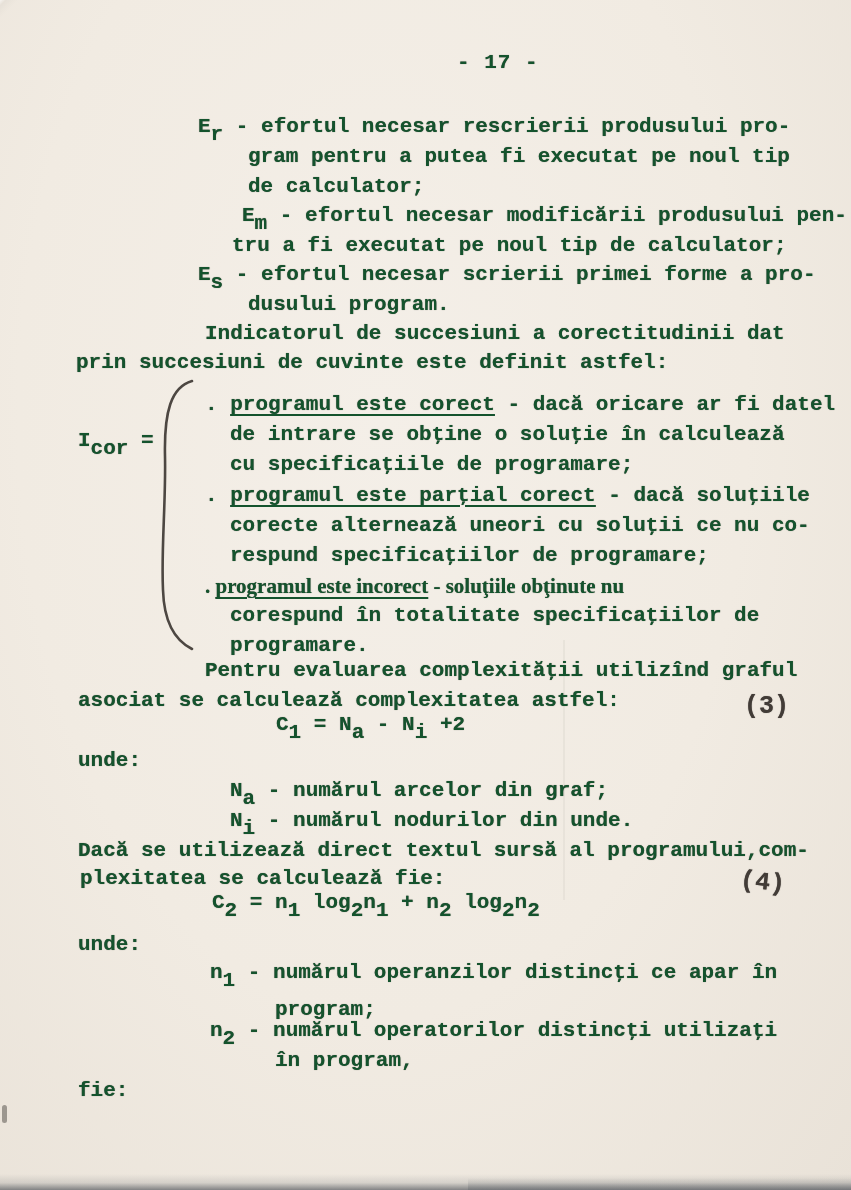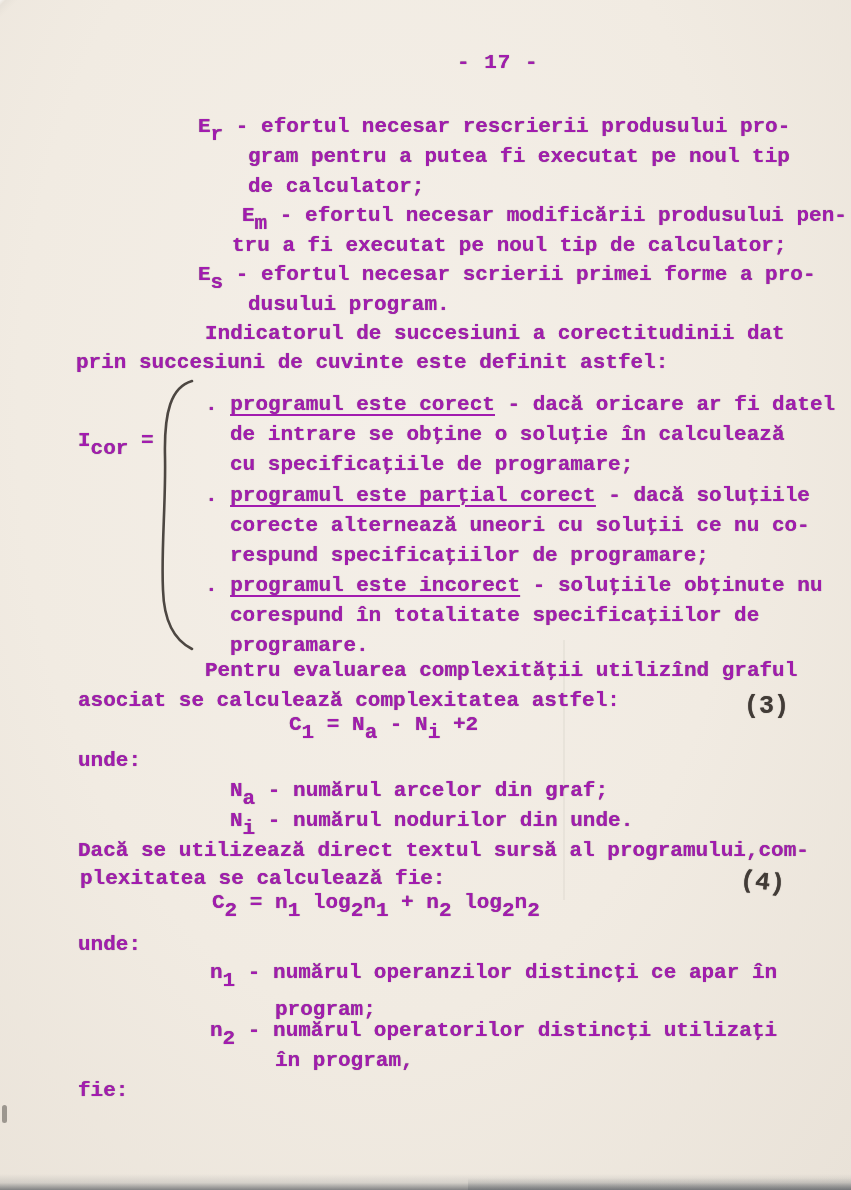--- a/index.html
+++ b/index.html
@@ -8,21 +8,21 @@
     position: relative; overflow: hidden;
     background-color: #ece6dc;
     background-image: radial-gradient(ellipse at 45% 35%, #f4efe8 0%, #f1ebe2 55%, #e9e2d8 100%);
     font-family: "Liberation Mono", "DejaVu Sans Mono", monospace;
   }
   #page { position: absolute; inset: 0; }
   .tl {
     position: absolute; white-space: pre;
     font-family: "Liberation Mono", "DejaVu Sans Mono", monospace;
     font-weight: bold; font-size: 21px; line-height: 26px;
-    color: #a21caf; text-shadow: 0 0 0.8px rgba(74,68,63,0.85);
+    color: #14532d; text-shadow: 0 0 0.8px rgba(74,68,63,0.85);
   }
   .sub { display: inline-block; transform: translateY(8px); }
   .ul  { text-decoration: underline; text-decoration-thickness: 2px; text-underline-offset: 4px; }
   .eqno { font-size: 25px; color: #423c37; }
   .tilt { transform: rotate(6deg); }
   .page-number { left: 457px; top: 50px; letter-spacing: 1px; }
   .brace { position: absolute; left: 152px; top: 376px; }
   .vcrease {
     position: absolute; left: 563px; top: 640px; width: 2px; height: 260px;
     background: rgba(120,110,100,0.07);
@@ -69,27 +69,27 @@
     <div class="tl" style="left: 248px; top: 292px;"><span>dusului program.</span></div>
     <div class="tl" style="left: 205px; top: 321px;"><span>Indicatorul de succesiuni a corectitudinii dat</span></div>
     <div class="tl" style="left: 76px; top: 350px;"><span>prin succesiuni de cuvinte este definit astfel:</span></div>
     <div class="tl" style="left: 78px; top: 428px;"><span>I</span><span class="sub">cor</span><span> =</span></div>
     <div class="tl" style="left: 205px; top: 392px;"><span>. </span><span class="ul">programul este corect</span><span> - dacă oricare ar fi datel</span></div>
     <div class="tl" style="left: 230px; top: 422px;"><span>de intrare se obţine o soluţie în calculează</span></div>
     <div class="tl" style="left: 230px; top: 452px;"><span>cu specificaţiile de programare;</span></div>
     <div class="tl" style="left: 205px; top: 483px;"><span>. </span><span class="ul">programul este parţial corect</span><span> - dacă soluţiile</span></div>
     <div class="tl" style="left: 230px; top: 513px;"><span>corecte alternează uneori cu soluţii ce nu co-</span></div>
     <div class="tl" style="left: 230px; top: 543px;"><span>respund specificaţiilor de programare;</span></div>
-    <div class="tl" style="left: 205px; top: 573px;"><span>. </span><span class="ul">programul este incorect</span><span> - soluţiile obţinute nu</span></div>
+    <div class="tl" style="left: 205px; top: 573px; font-family: Liberation Serif, serif;"><span>. </span><span class="ul">programul este incorect</span><span> - soluţiile obţinute nu</span></div>
     <div class="tl" style="left: 230px; top: 603px;"><span>corespund în totalitate specificaţiilor de</span></div>
     <div class="tl" style="left: 230px; top: 633px;"><span>programare.</span></div>
     <div class="tl" style="left: 205px; top: 658px;"><span>Pentru evaluarea complexităţii utilizînd graful</span></div>
     <div class="tl" style="left: 78px; top: 688px;"><span>asociat se calculează complexitatea astfel:</span></div>
     <div class="tl eqno" style="left: 744px; top: 694px;"><span>(3)</span></div>
-    <div class="tl" style="left: 289px; top: 712px; text-align: center;"><span>C</span><span class="sub">1</span><span> = </span><span>N</span><span class="sub">a</span><span> - </span><span>N</span><span class="sub">i</span><span> +2</span></div>
+    <div class="tl" style="left: 276px; top: 712px; text-align: center;"><span>C</span><span class="sub">1</span><span> = </span><span>N</span><span class="sub">a</span><span> - </span><span>N</span><span class="sub">i</span><span> +2</span></div>
     <div class="tl" style="left: 78px; top: 748px;"><span>unde:</span></div>
     <div class="tl" style="left: 230px; top: 778px;"><span>N</span><span class="sub">a</span><span> - numărul arcelor din graf;</span></div>
     <div class="tl" style="left: 230px; top: 808px;"><span>N</span><span class="sub">i</span><span> - numărul nodurilor din unde.</span></div>
     <div class="tl" style="left: 78px; top: 838px;"><span>Dacă se utilizează direct textul sursă al programului,com-</span></div>
     <div class="tl" style="left: 80px; top: 866px;"><span>plexitatea se calculează fie:</span></div>
     <div class="tl eqno tilt" style="left: 740px; top: 870px;"><span>(4)</span></div>
     <div class="tl" style="left: 212px; top: 890px;"><span>C</span><span class="sub">2</span><span> = </span><span>n</span><span class="sub">1</span><span> log</span><span class="sub">2</span><span>n</span><span class="sub">1</span><span> + </span><span>n</span><span class="sub">2</span><span> log</span><span class="sub">2</span><span>n</span><span class="sub">2</span></div>
     <div class="tl" style="left: 78px; top: 932px;"><span>unde:</span></div>
     <div class="tl" style="left: 210px; top: 960px;"><span>n</span><span class="sub">1</span><span> - numărul operanzilor distincţi ce apar în</span></div>
     <div class="tl" style="left: 275px; top: 990px; margin-top: 7px;"><span>program;</span></div>

